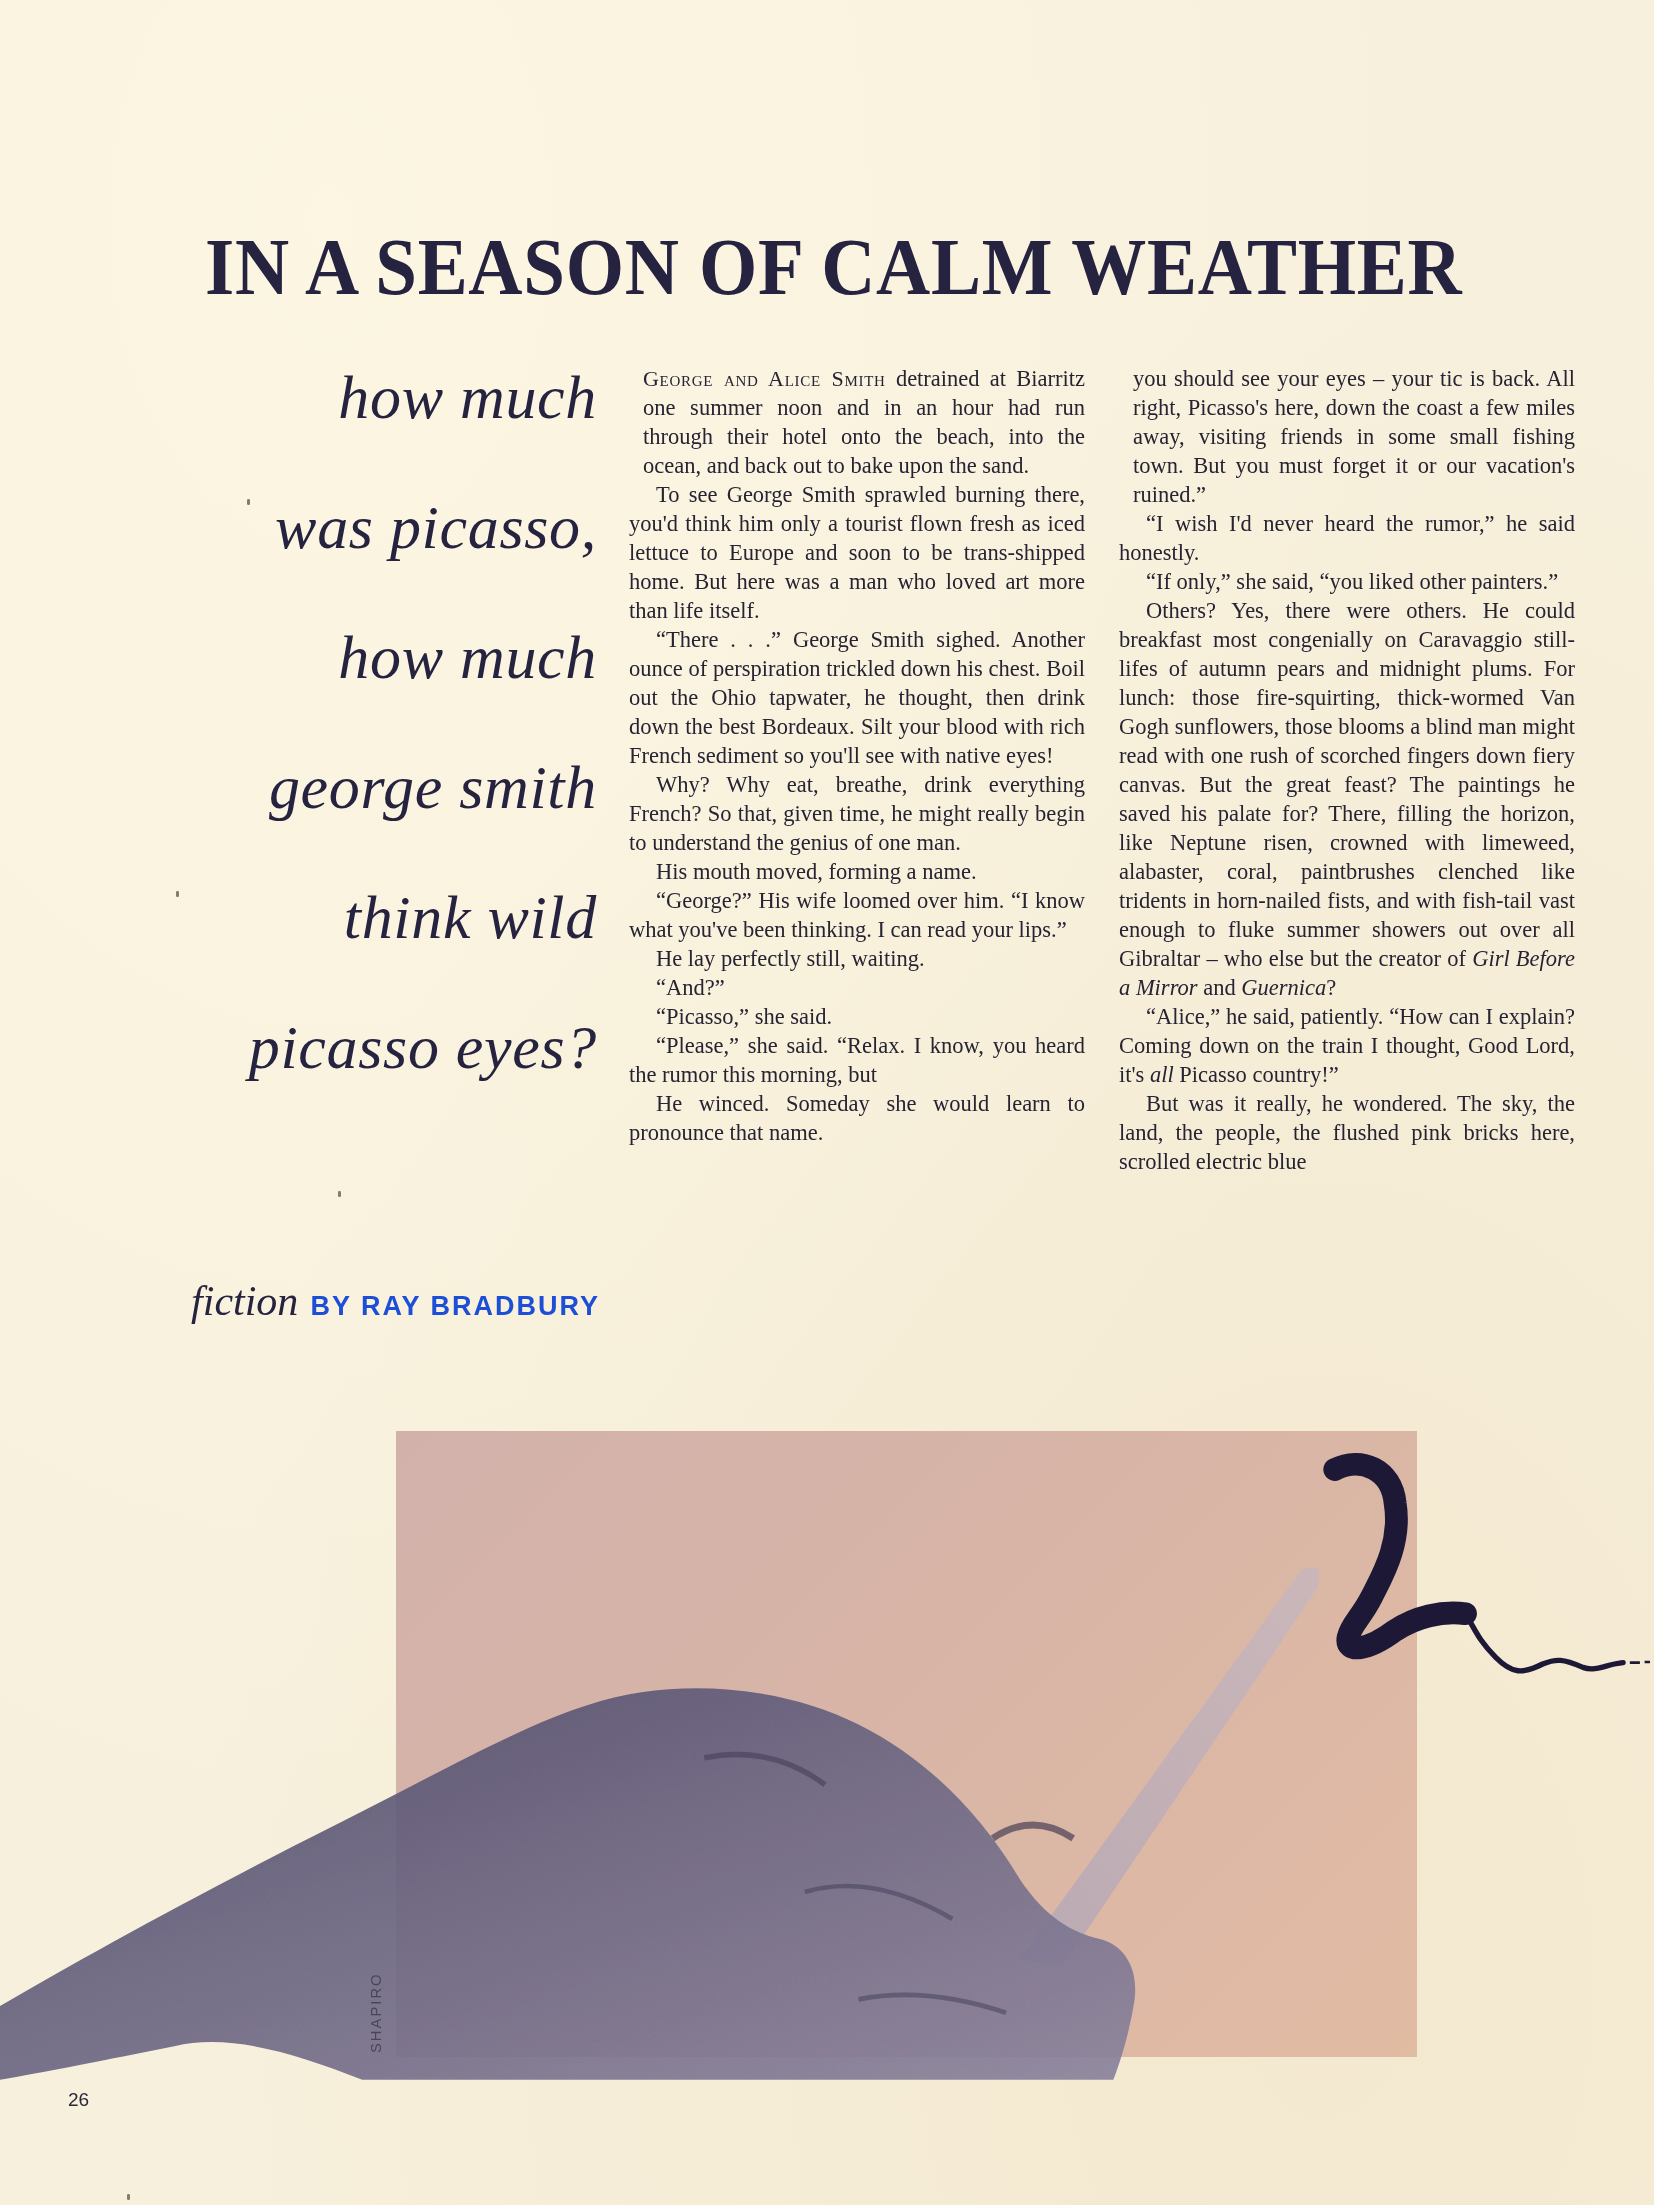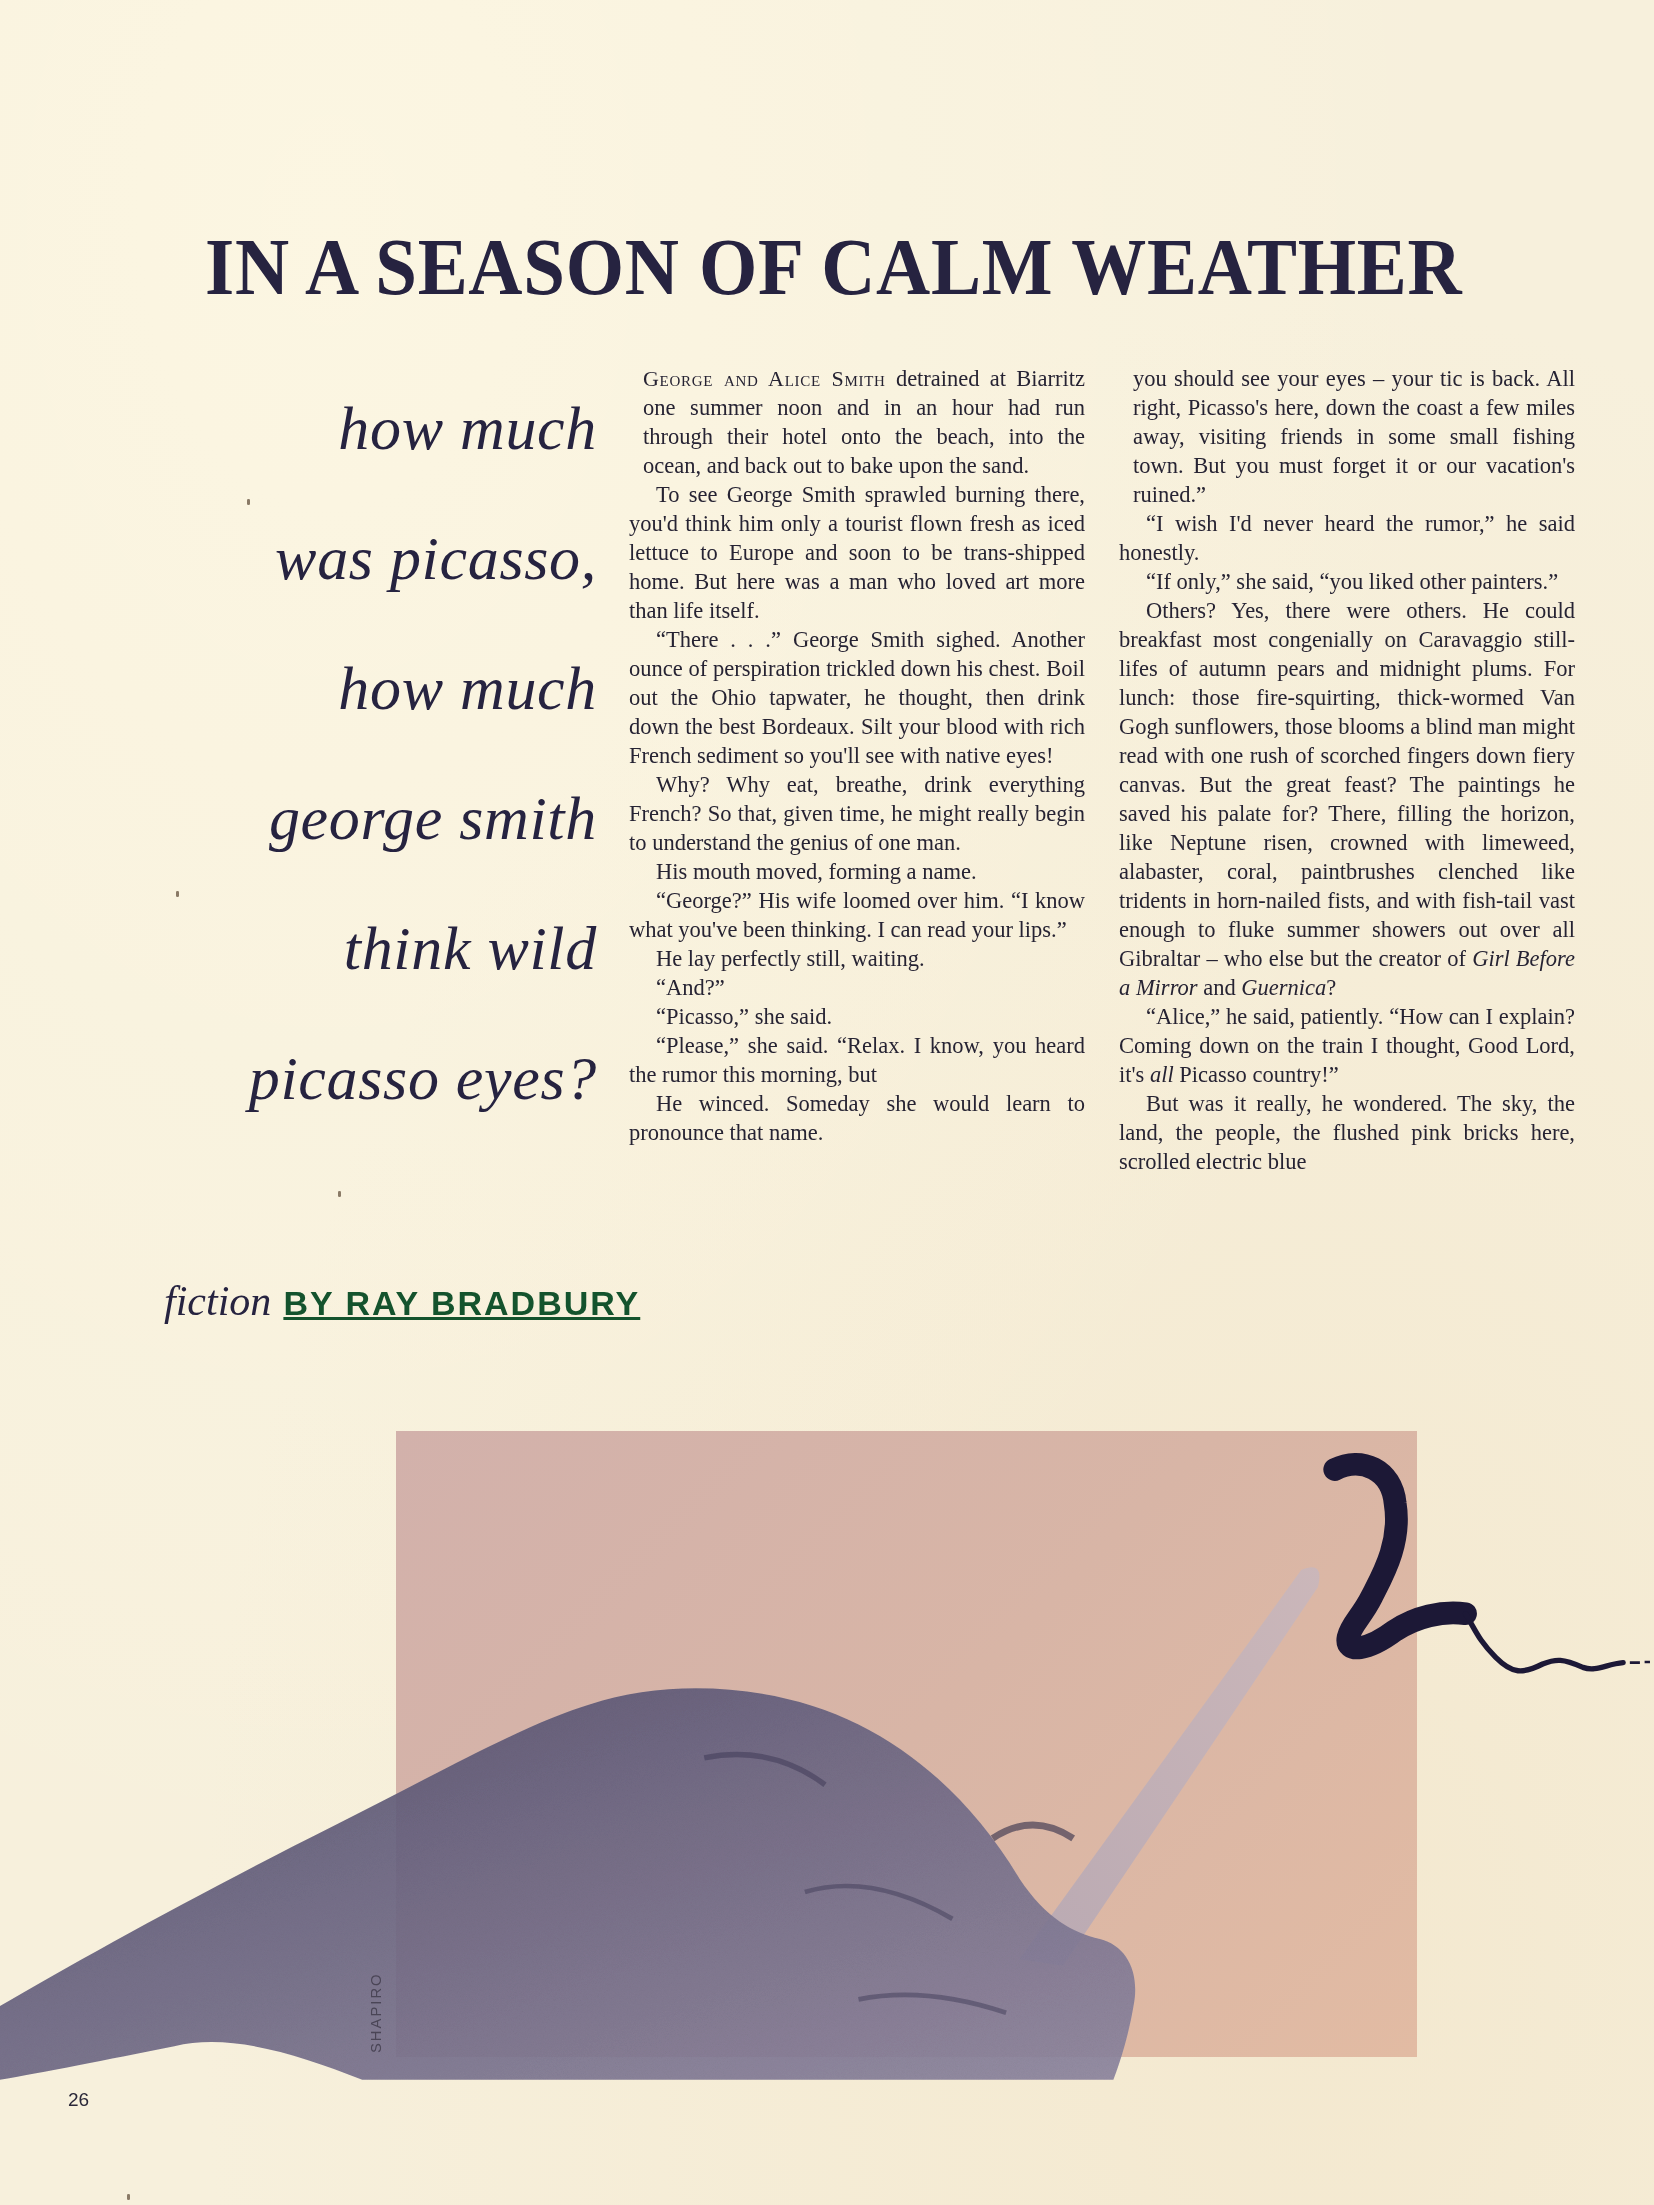--- a/index.html
+++ b/index.html
@@ -20,41 +20,39 @@
     .title {
       position: absolute; left: 205px; top: 176px; width: 1382px;
       font-family: "Liberation Serif", "DejaVu Serif", serif;
       font-weight: bold; font-size: 75px; letter-spacing: 0.7px;
       color: #262340; white-space: nowrap; line-height: 1;
       transform: scaleY(1.08); transform-origin: left top;
     }
     .deck {
       position: absolute; left: 154px; top: 366px; width: 443px;
       text-align: right;
-      margin-top: 31px;
     }
     .deck-line {
       font-family: "Liberation Serif", "DejaVu Serif", serif;
       font-style: italic; font-size: 62px; line-height: 1;
       color: #262340; height: 55px; margin-bottom: 75px;
       white-space: nowrap; letter-spacing: 0.7px;
     }
     .byline {
       position: absolute; left: 164px; top: 1277px; width: 436px;
       text-align: right; white-space: nowrap;
     }
     .byline .kind {
       font-family: "Liberation Serif", "DejaVu Serif", serif;
       font-style: italic; font-size: 42px; color: #262340;
     }
     .byline .author {
       font-family: "Liberation Sans", "DejaVu Sans", sans-serif;
-      font-weight: bold; font-size: 34px; letter-spacing: 2px; color: #14532d;
+      font-weight: bold; font-size: 27px; letter-spacing: 2px; color: #1d4ed8;
       margin-left: 9.4px;
-      text-decoration: underline;
     }
     .col {
       position: absolute; top: 364px; width: 456px;
       font-family: "Liberation Serif", "DejaVu Serif", serif;
       font-size: 22.5px; line-height: 29px; color: #262333;
       text-align: justify;
     }
     .col p { margin: 0; text-indent: 27px; }
     .col p.noindent { text-indent: 0; margin-left: 14px; }
     .col .sc { font-variant: small-caps; letter-spacing: 0.7px; font-size: 22px; }

